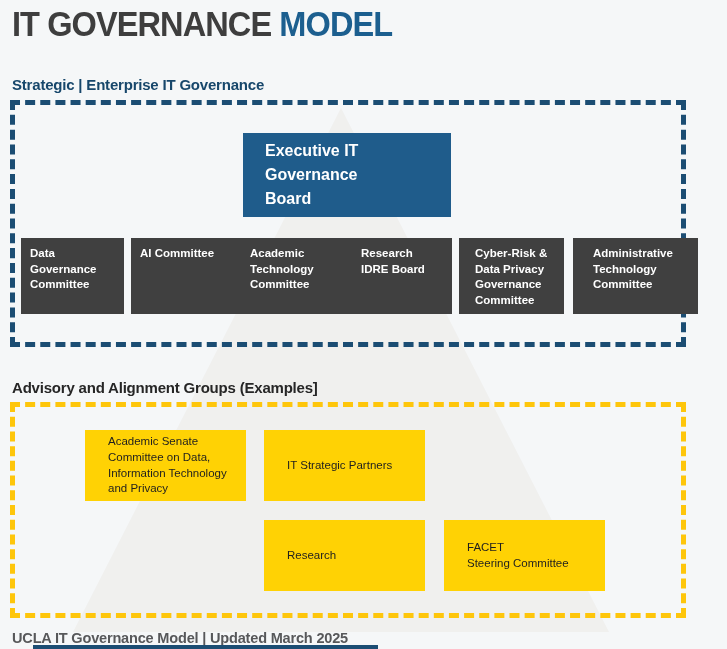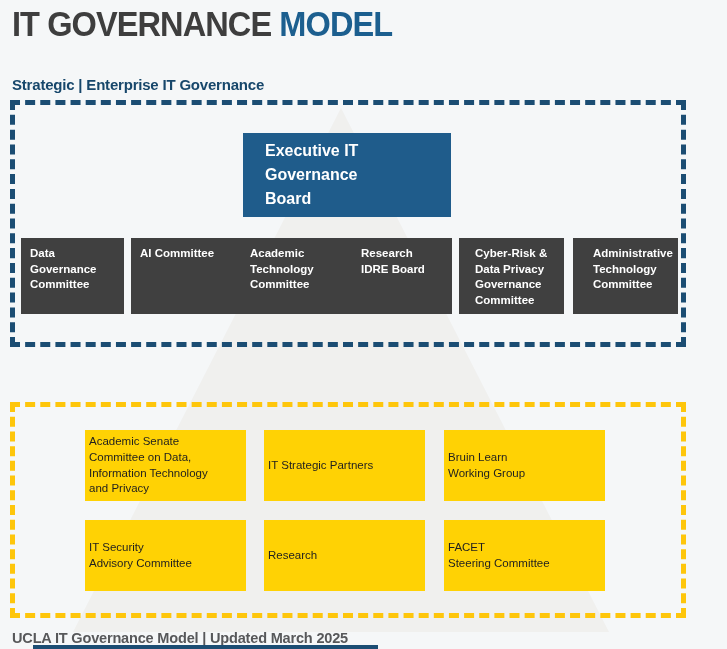--- a/index.html
+++ b/index.html
@@ -67,28 +67,28 @@
     color: #ffffff;
     font-size: 11.5px;
     font-weight: 700;
     padding: 8px 6px 0 9px;
   }
   .c0 { left: 6px;   width: 103px; }
   .c1 { left: 116px; width: 119px; }
   .c2 { left: 226px; width: 123px; }
   .c3 { left: 337px; width: 100px; }
   .c4 { left: 444px; width: 105px; padding-left: 16px; }
-  .c5 { left: 558px; width: 105px; padding-left: 20px; }
+  .c5 { left: 558px; width: 125px; padding-left: 20px; }
   .group {
     width: 161px; height: 71px;
     background: #ffd204;
     color: #1f1f1f;
     font-size: 11.5px;
     display: flex; align-items: center;
-    padding-left: 4px; padding-right: 6px;
+    padding-left: 23px; padding-right: 6px;
   }
   .r1 { top: 23px; }
   .r2 { top: 113px; }
   .g0 { left: 70px; }
   .g1 { left: 249px; }
   .g2 { left: 429px; }
   .footer {
     position: absolute;
     left: 12px; top: 629px;
     font-size: 15px;
@@ -131,31 +131,28 @@
 IDRE Board</div>
     <div class="box committee c4">Cyber-Risk &amp;
 Data Privacy
 Governance
 Committee</div>
     <div class="box committee c5">Administrative
 Technology
 Committee</div>
   </div>
 
+  <div class="section-heading advisory-heading">Advisory and Alignment Groups (Examples]</div>
 
   <div class="frame gold-frame">
     <div class="box group r1 g0">Academic Senate
 Committee on Data,
 Information Technology
 and Privacy</div>
     <div class="box group r1 g1">IT Strategic Partners</div>
-    <div class="box group r1 g2">Bruin Learn
-Working Group</div>
-    <div class="box group r2 g0">IT Security
-Advisory Committee</div>
     <div class="box group r2 g1">Research</div>
     <div class="box group r2 g2">FACET
 Steering Committee</div>
   </div>
 
   <div class="footer">UCLA IT Governance Model | Updated March 2025</div>
 
   <div class="bottom-bar"></div>
 
 </div>

